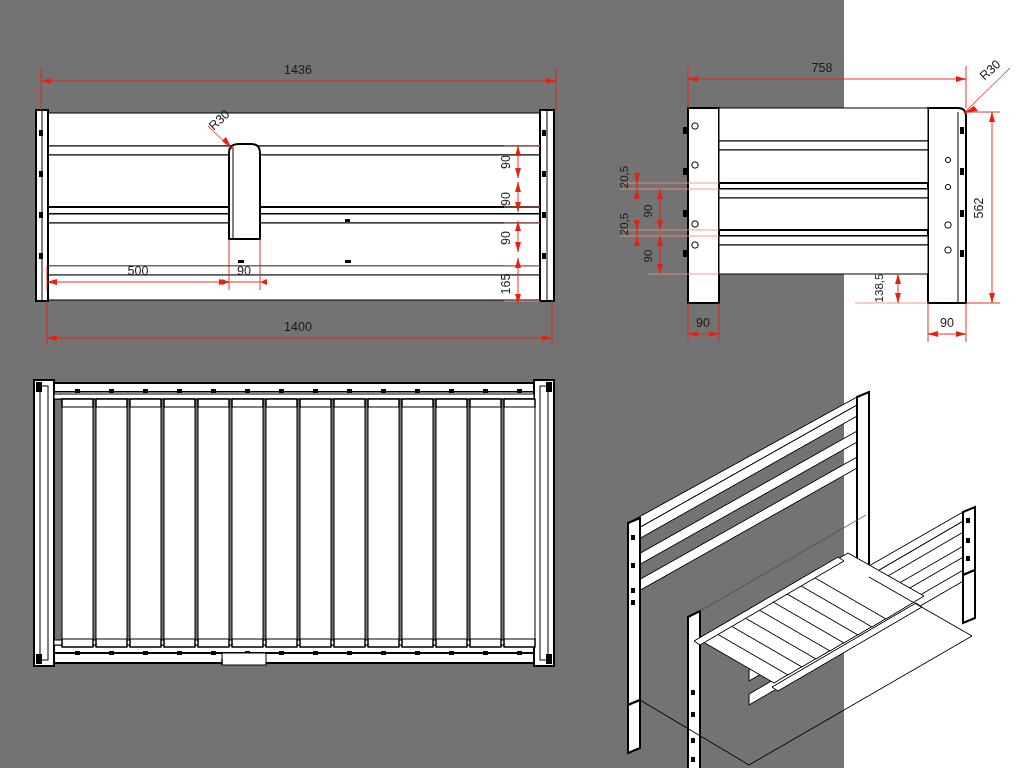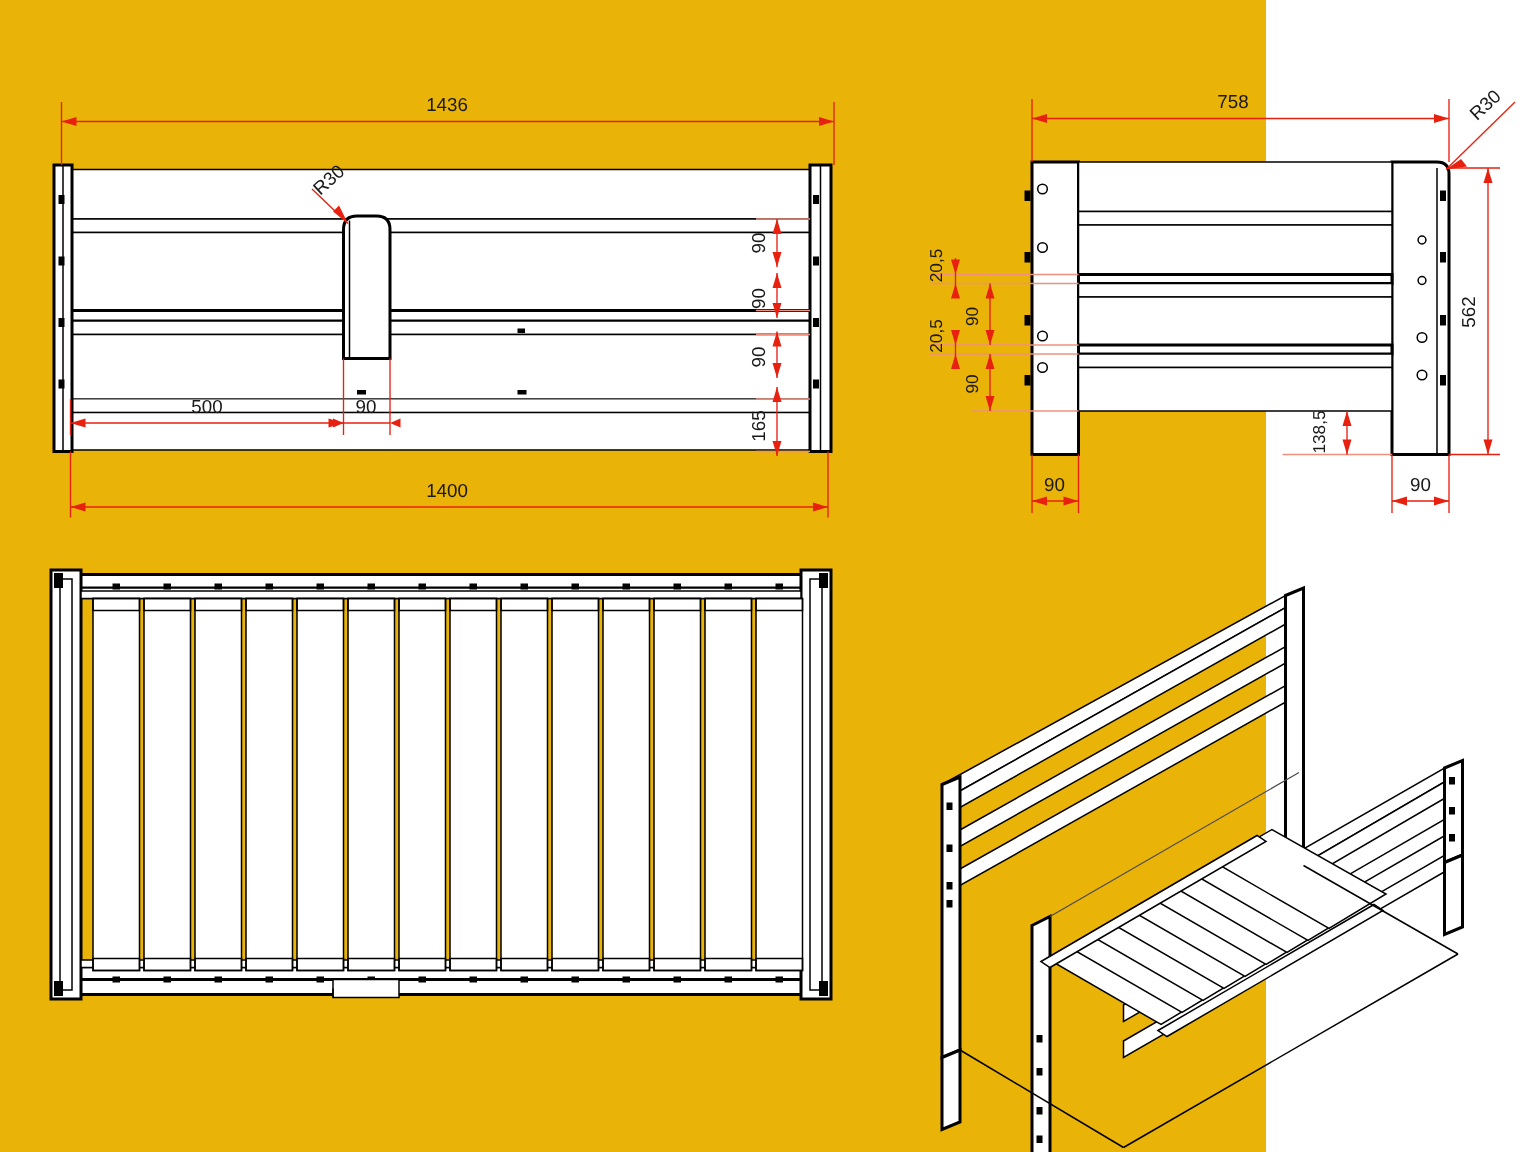--- a/index.html
+++ b/index.html
@@ -11,21 +11,21 @@
   body {
     width: 1024px;
     height: 768px;
     font-family: "Liberation Sans", sans-serif;
     overflow: hidden;
   }
   #sheet {
     position: relative;
     width: 844px;
     height: 768px;
-    background: #eab308;
+    background: #737373;
   }
   svg.drawing {
     position: absolute;
     top: 0;
     left: 0;
     width: 1024px;
     height: 768px;
   }
   .ln   { stroke: #000000; fill: none; stroke-width: 1; }
   .ln-th{ stroke: #000000; fill: none; stroke-width: 2; }

